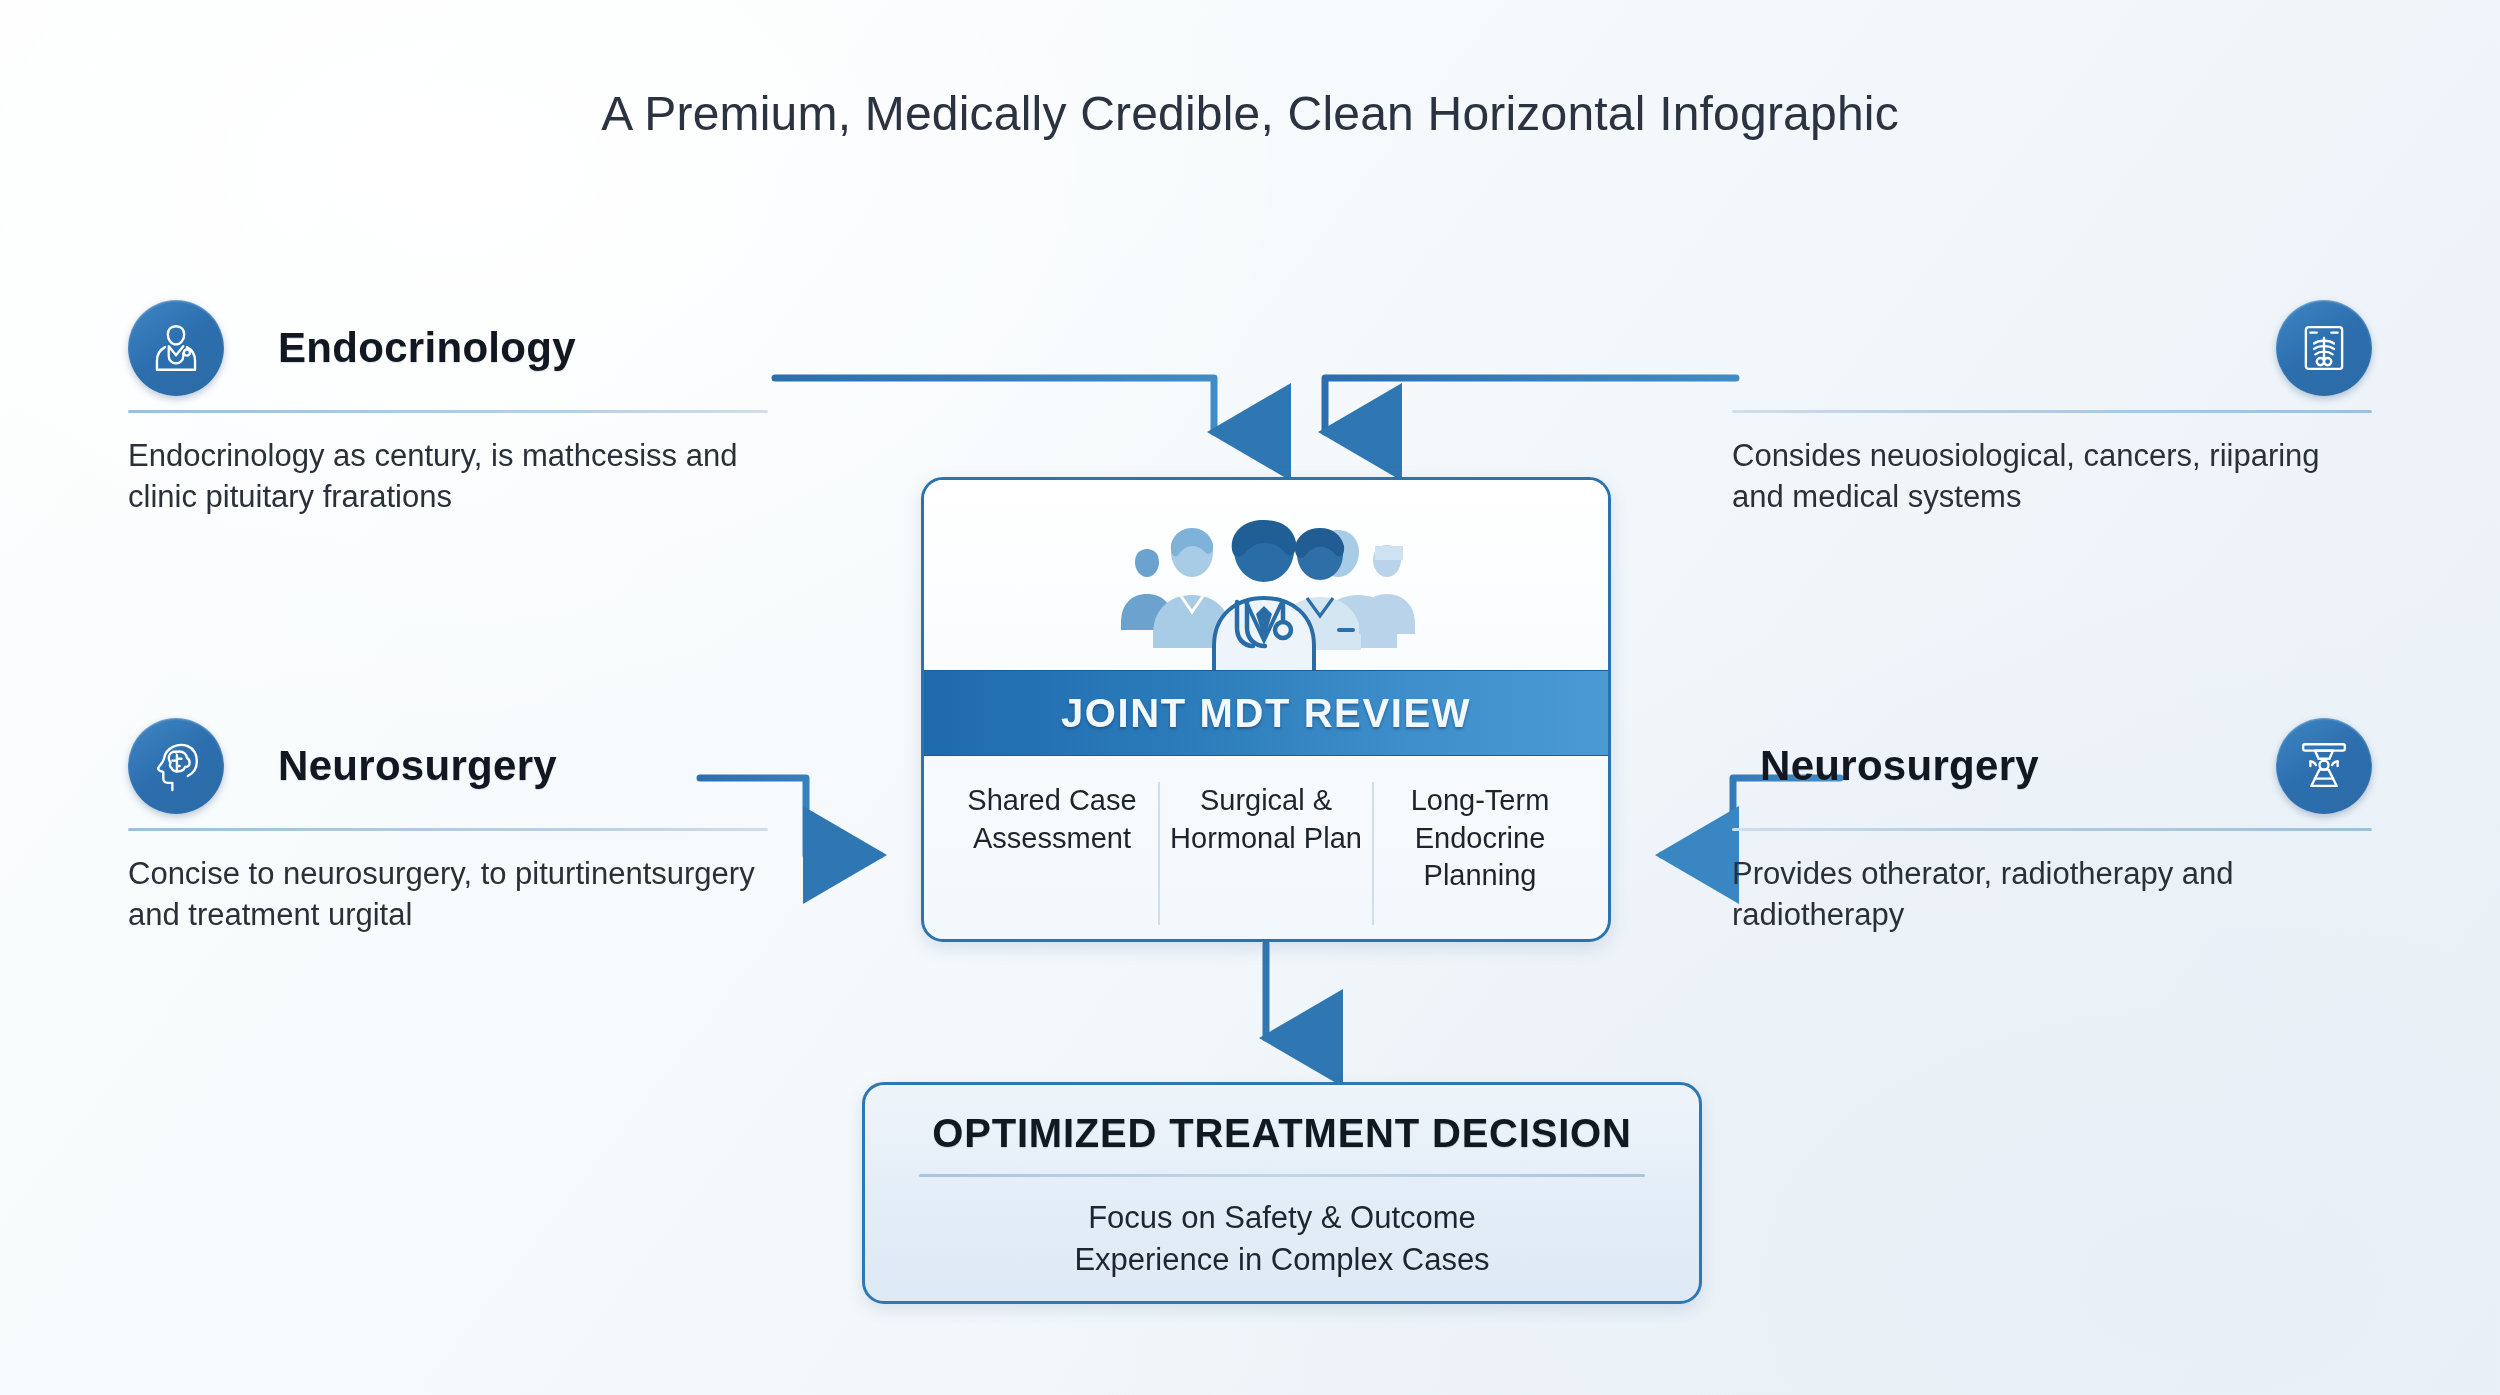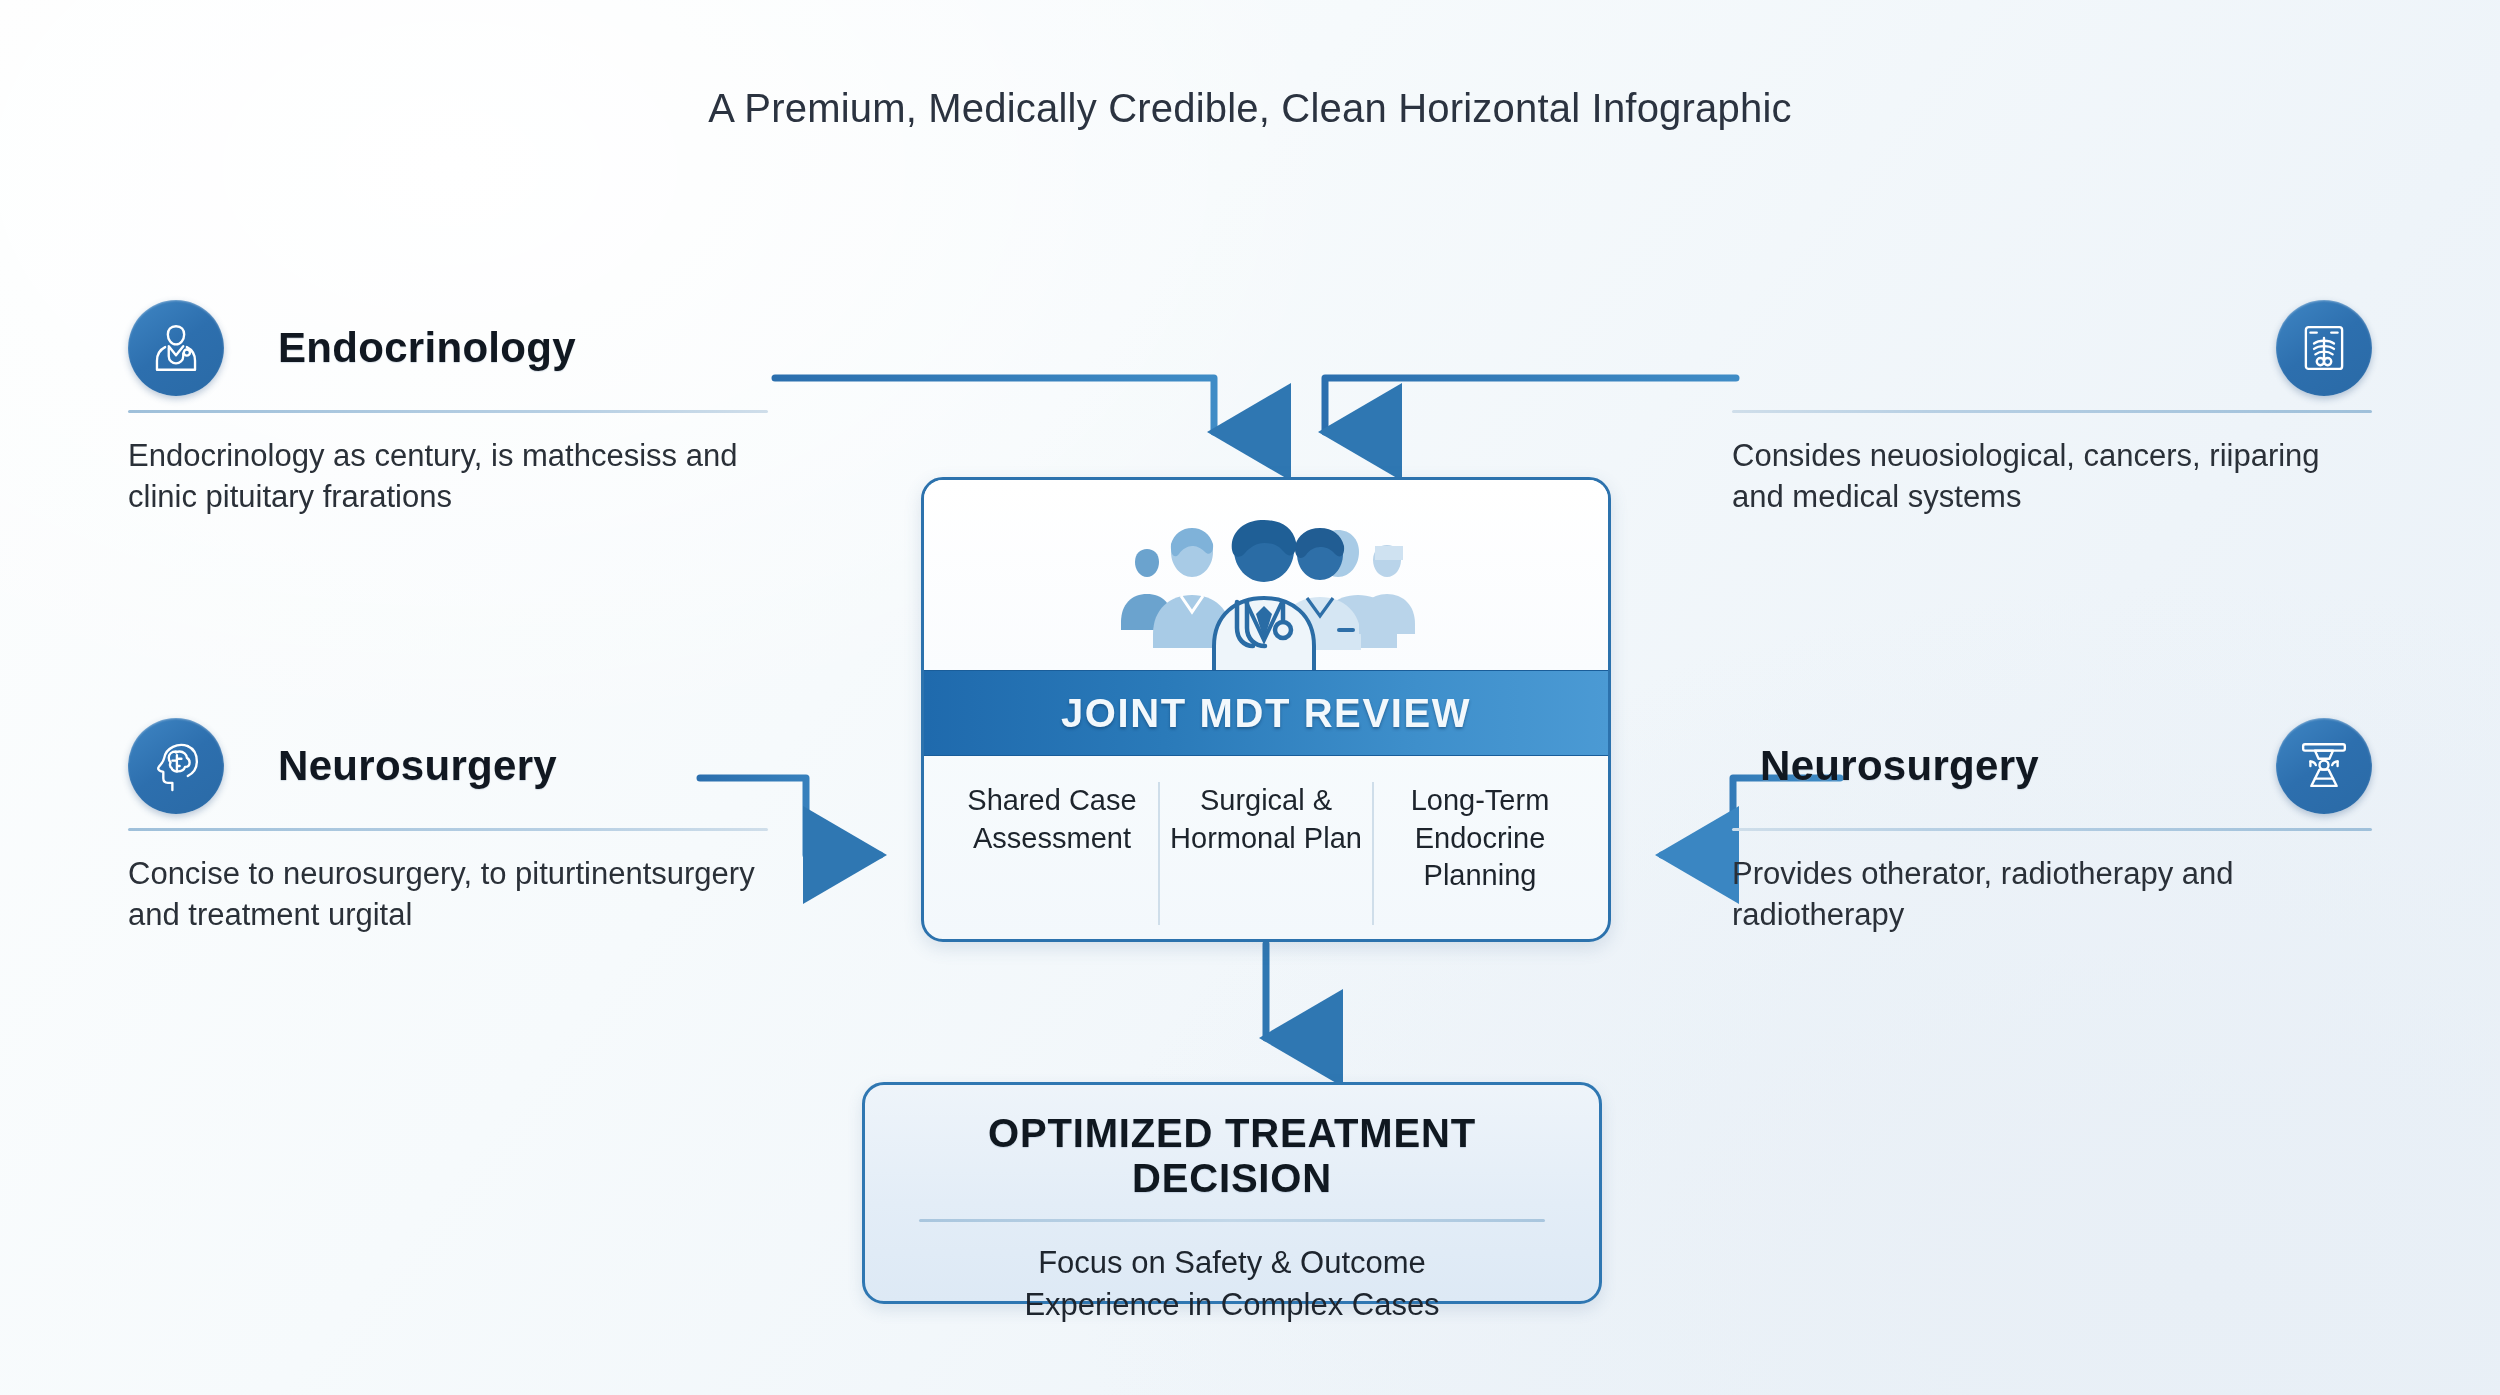--- a/index.html
+++ b/index.html
@@ -12,21 +12,21 @@
       linear-gradient(128deg, #fdfefe 0%, #f6fafc 38%, #eef4f9 72%, #e9f0f7 100%);
     overflow:hidden;
     position:relative;
   }
   #stage { position:absolute; inset:0; }
 
   
   .subtitle {
     position:absolute; left:0; right:0; top:86px;
     text-align:center;
-    font-size:40px; font-weight:400; letter-spacing:.2px;
+    font-size:48px; font-weight:400; letter-spacing:.2px;
     color:#2b3340;
   }
   .maintitle {
     position:absolute; left:0; right:0; top:146px;
     text-align:center;
     font-size:64px; font-weight:700; letter-spacing:1.2px;
     color:#16243a;
     text-shadow:0 2px 2px rgba(140,160,185,.32);
   }
 
@@ -106,21 +106,21 @@
   .mdt-col {
     flex:1; text-align:center;
     font-size:29px; line-height:1.3; color:#1d242c; font-weight:400;
     padding:0 8px;
     display:flex; align-items:flex-start; justify-content:center;
   }
   .mdt-col + .mdt-col { border-left:2px solid #cfdeea; }
 
   
   .outcome {
-    position:absolute; left:862px; top:1082px; width:740px; height:222px;
+    position:absolute; left:862px; top:1082px; width:840px; height:222px;
     background:linear-gradient(180deg,#eef4fa 0%, #e3edf7 55%, #dde9f5 100%);
     border:3px solid #2f77b2;
     border-radius:22px;
     box-shadow:0 6px 16px rgba(60,100,145,.14);
     padding:26px 46px 0;
     text-align:center;
   }
   .outcome h3 {
     font-size:40px; font-weight:700; letter-spacing:.8px; color:#101820;
     text-shadow:0 1px 1px rgba(150,170,195,.4);

